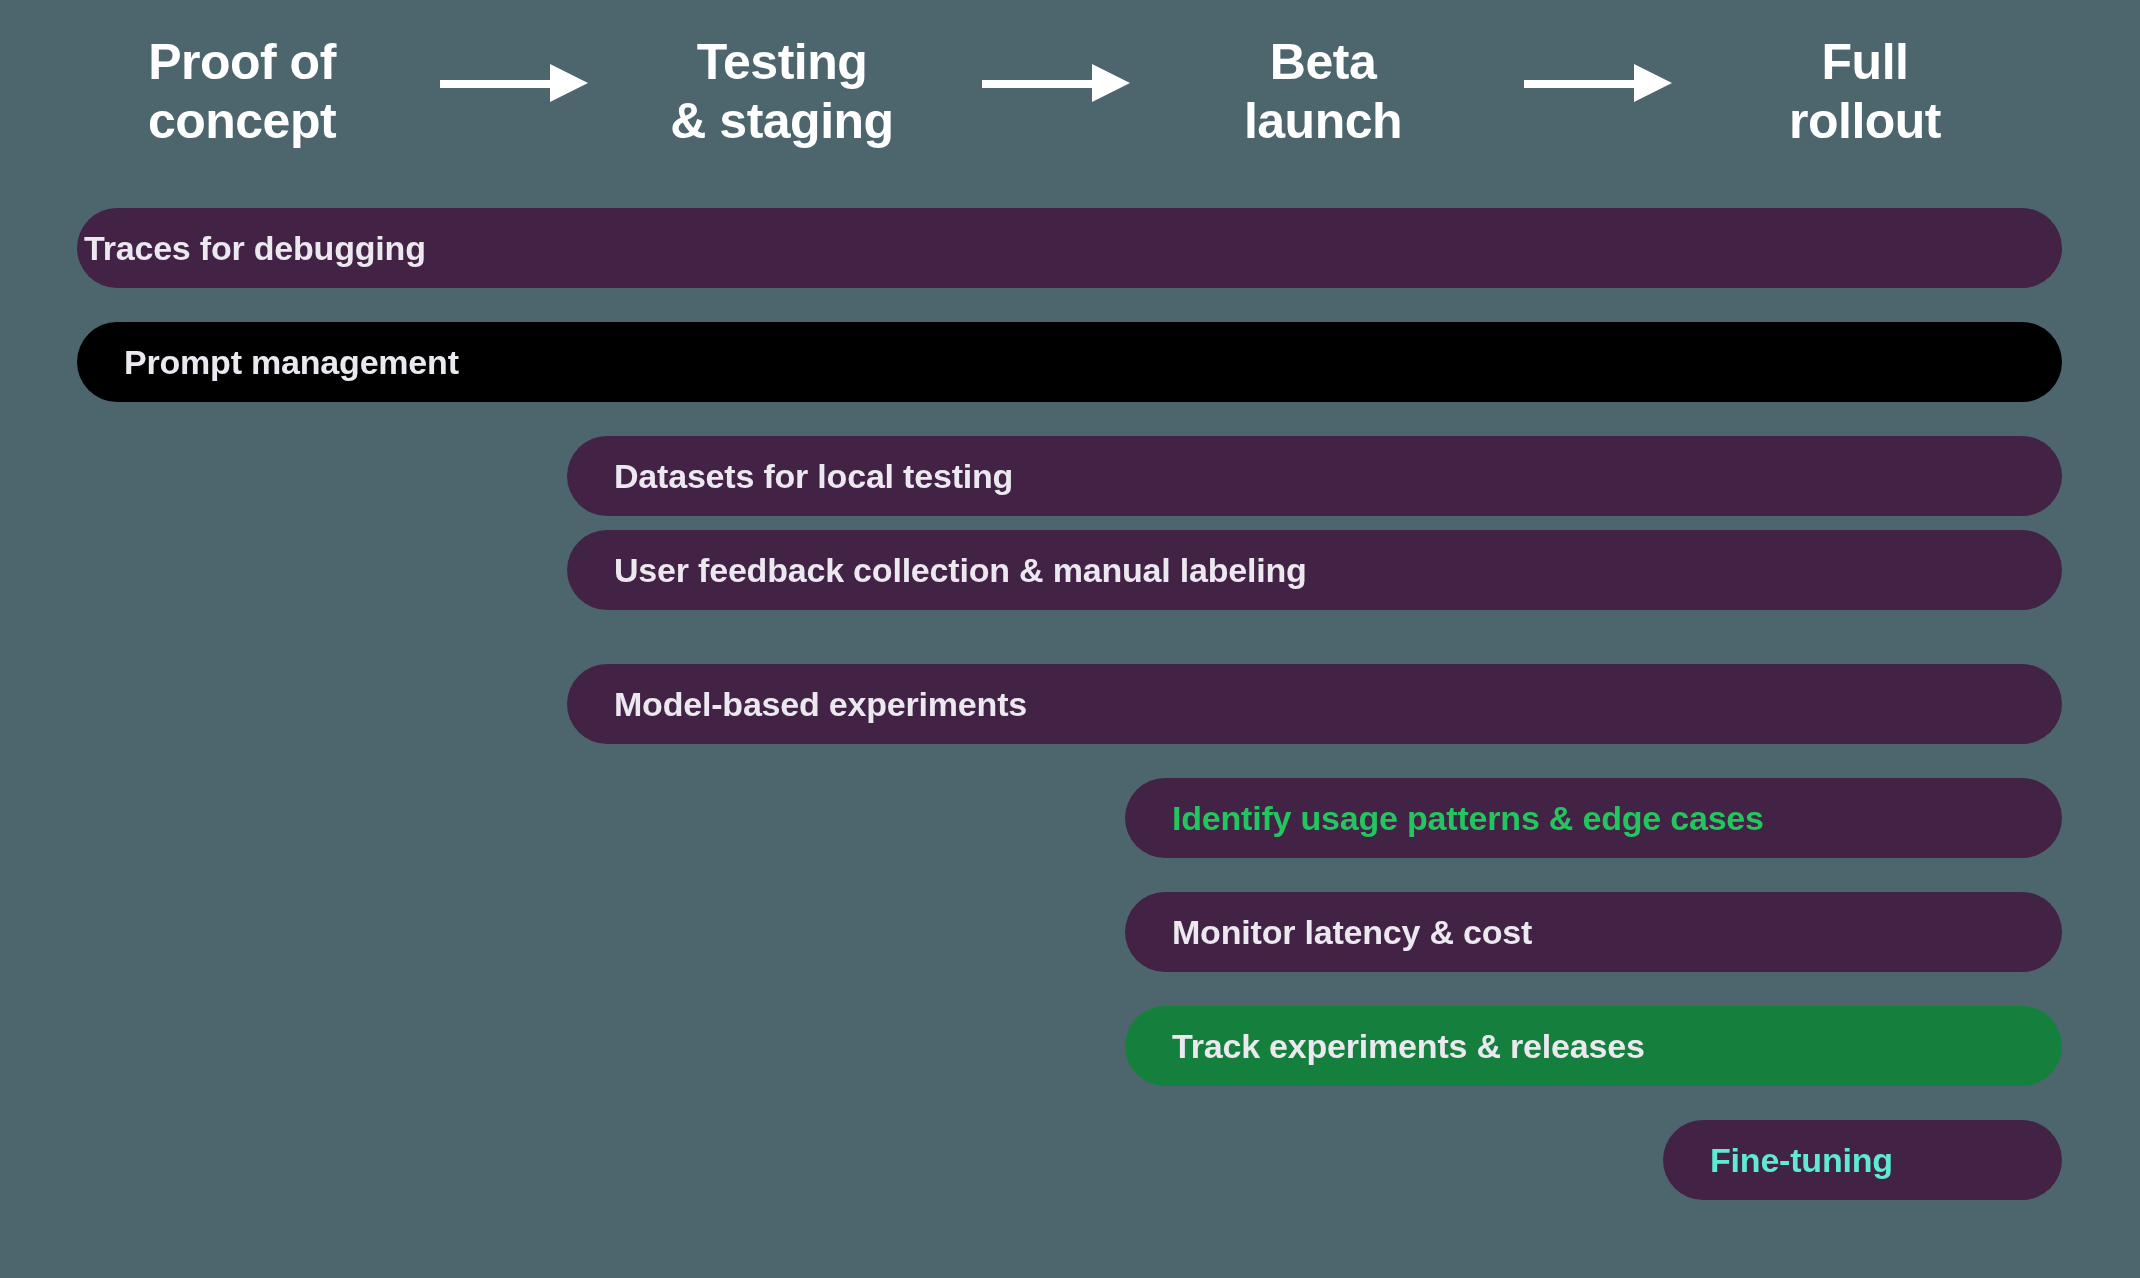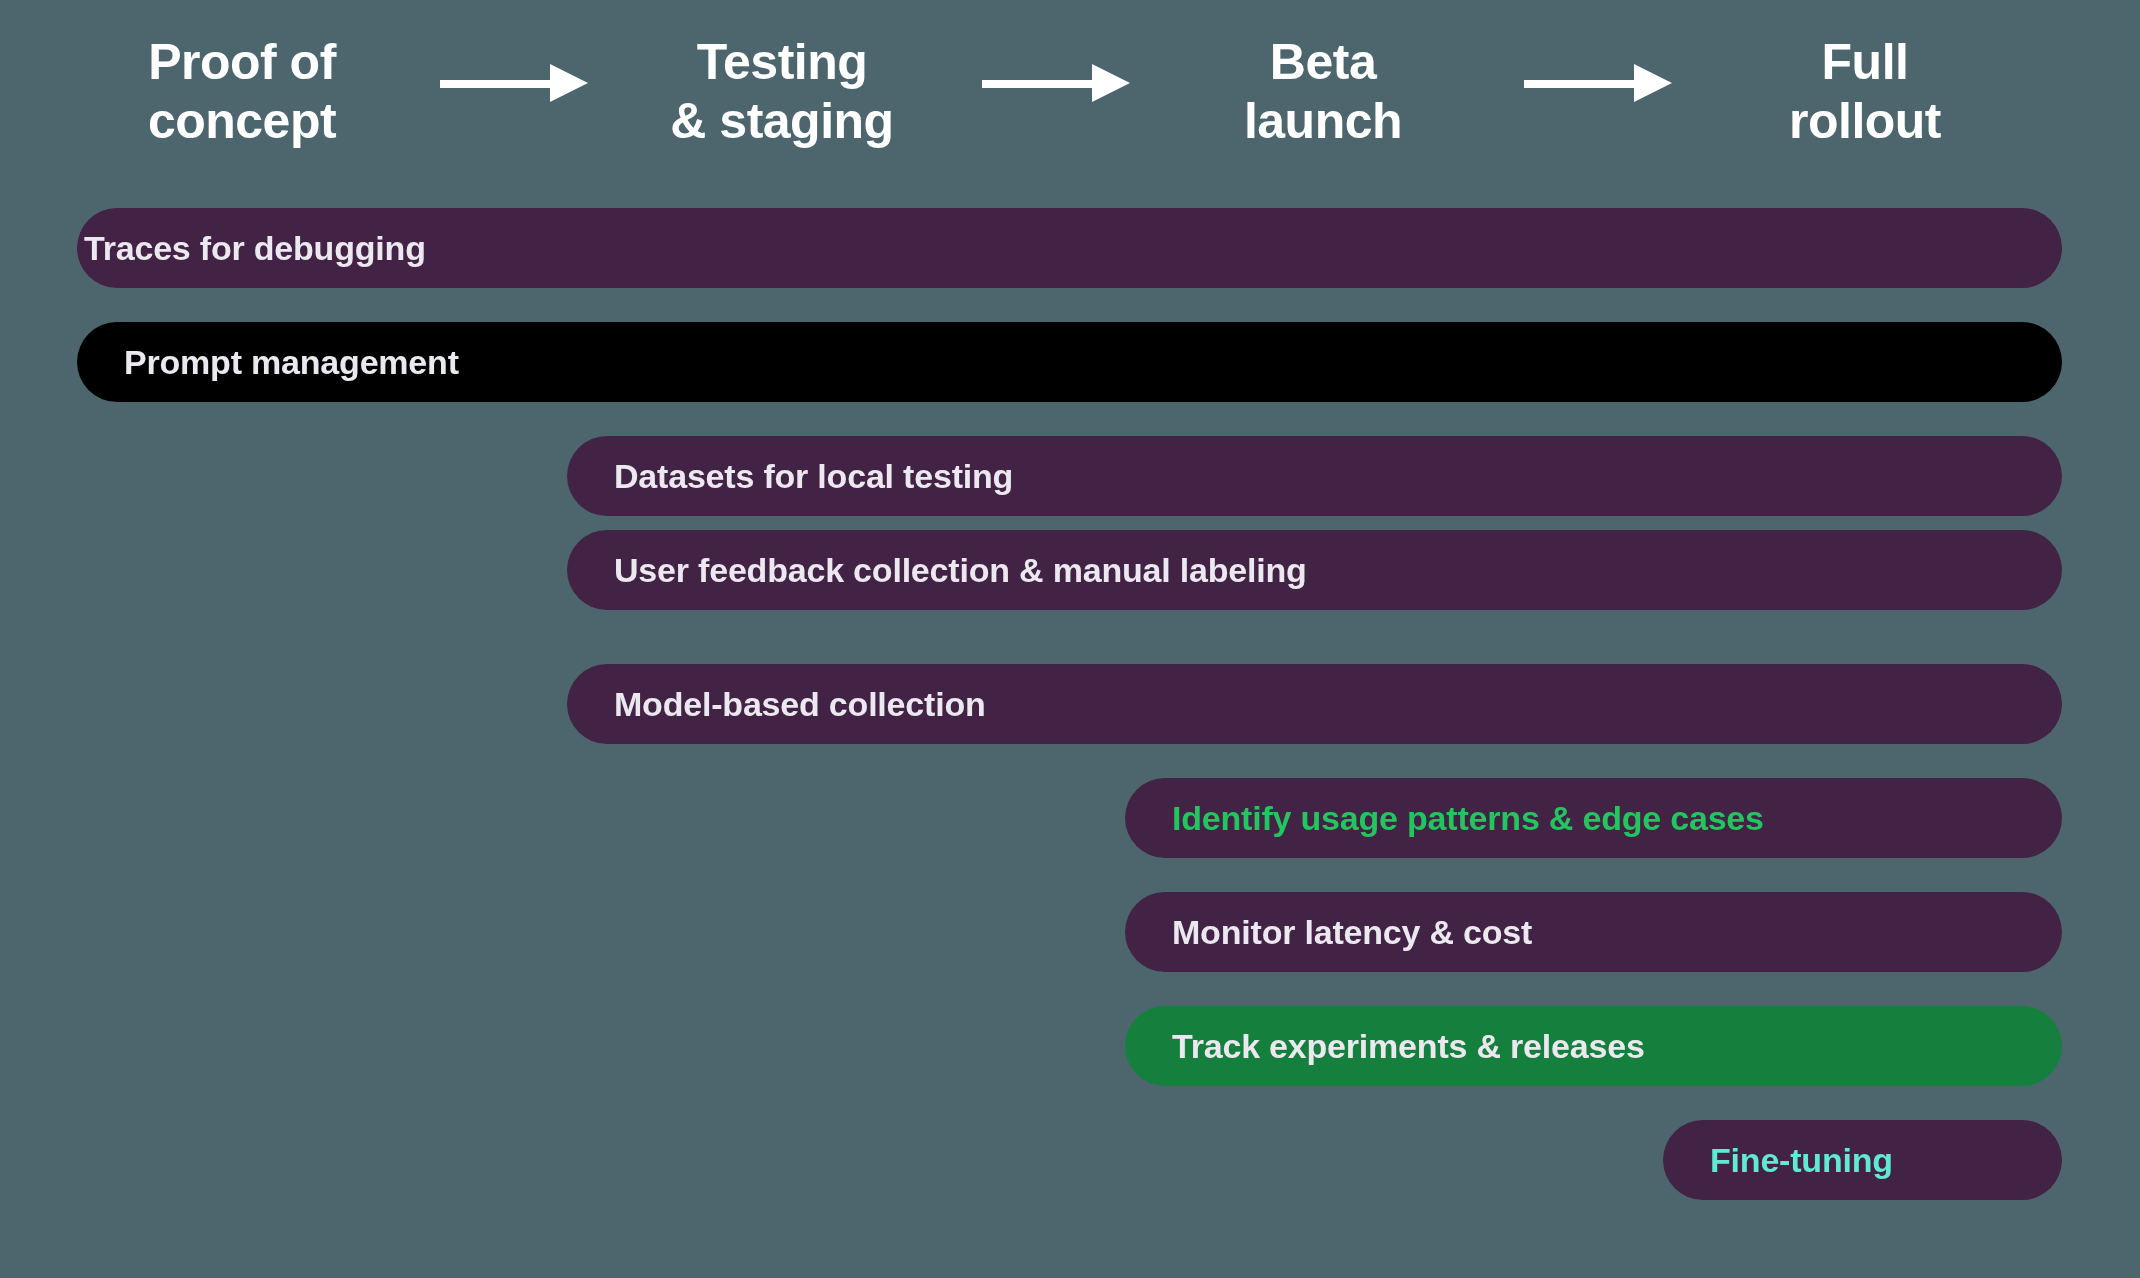--- a/index.html
+++ b/index.html
@@ -150,21 +150,21 @@
       <div class="bar" style="left: 77px; width: 1985px; top: 322px; background: #000000;">
         <span class="bar-label" style="color: rgb(236, 232, 240);">Prompt management</span>
       </div>
       <div class="bar" style="left: 567px; width: 1495px; top: 436px; background: rgb(66, 35, 69); align-items: center;">
         <span class="bar-label" style="color: rgb(236, 232, 240);">Datasets for local testing</span>
       </div>
       <div class="bar" style="left: 567px; width: 1495px; top: 530px; background: rgb(66, 35, 69);">
         <span class="bar-label" style="color: rgb(236, 232, 240);">User feedback collection &amp; manual labeling</span>
       </div>
       <div class="bar" style="left: 567px; width: 1495px; top: 664px; background: rgb(66, 35, 69);">
-        <span class="bar-label" style="color: rgb(236, 232, 240);">Model-based collection</span>
+        <span class="bar-label" style="color: rgb(236, 232, 240);">Model-based experiments</span>
       </div>
       <div class="bar" style="left: 1125px; width: 937px; top: 778px; background: rgb(66, 35, 69);">
         <span class="bar-label" style="color: #22c55e;">Identify usage patterns &amp; edge cases</span>
       </div>
       <div class="bar" style="left: 1125px; width: 937px; top: 892px; background: rgb(66, 35, 69);">
         <span class="bar-label" style="color: rgb(236, 232, 240);">Monitor latency &amp; cost</span>
       </div>
       <div class="bar" style="left: 1125px; width: 937px; top: 1006px; background: #15803d;">
         <span class="bar-label" style="color: rgb(236, 232, 240);">Track experiments &amp; releases</span>
       </div>

